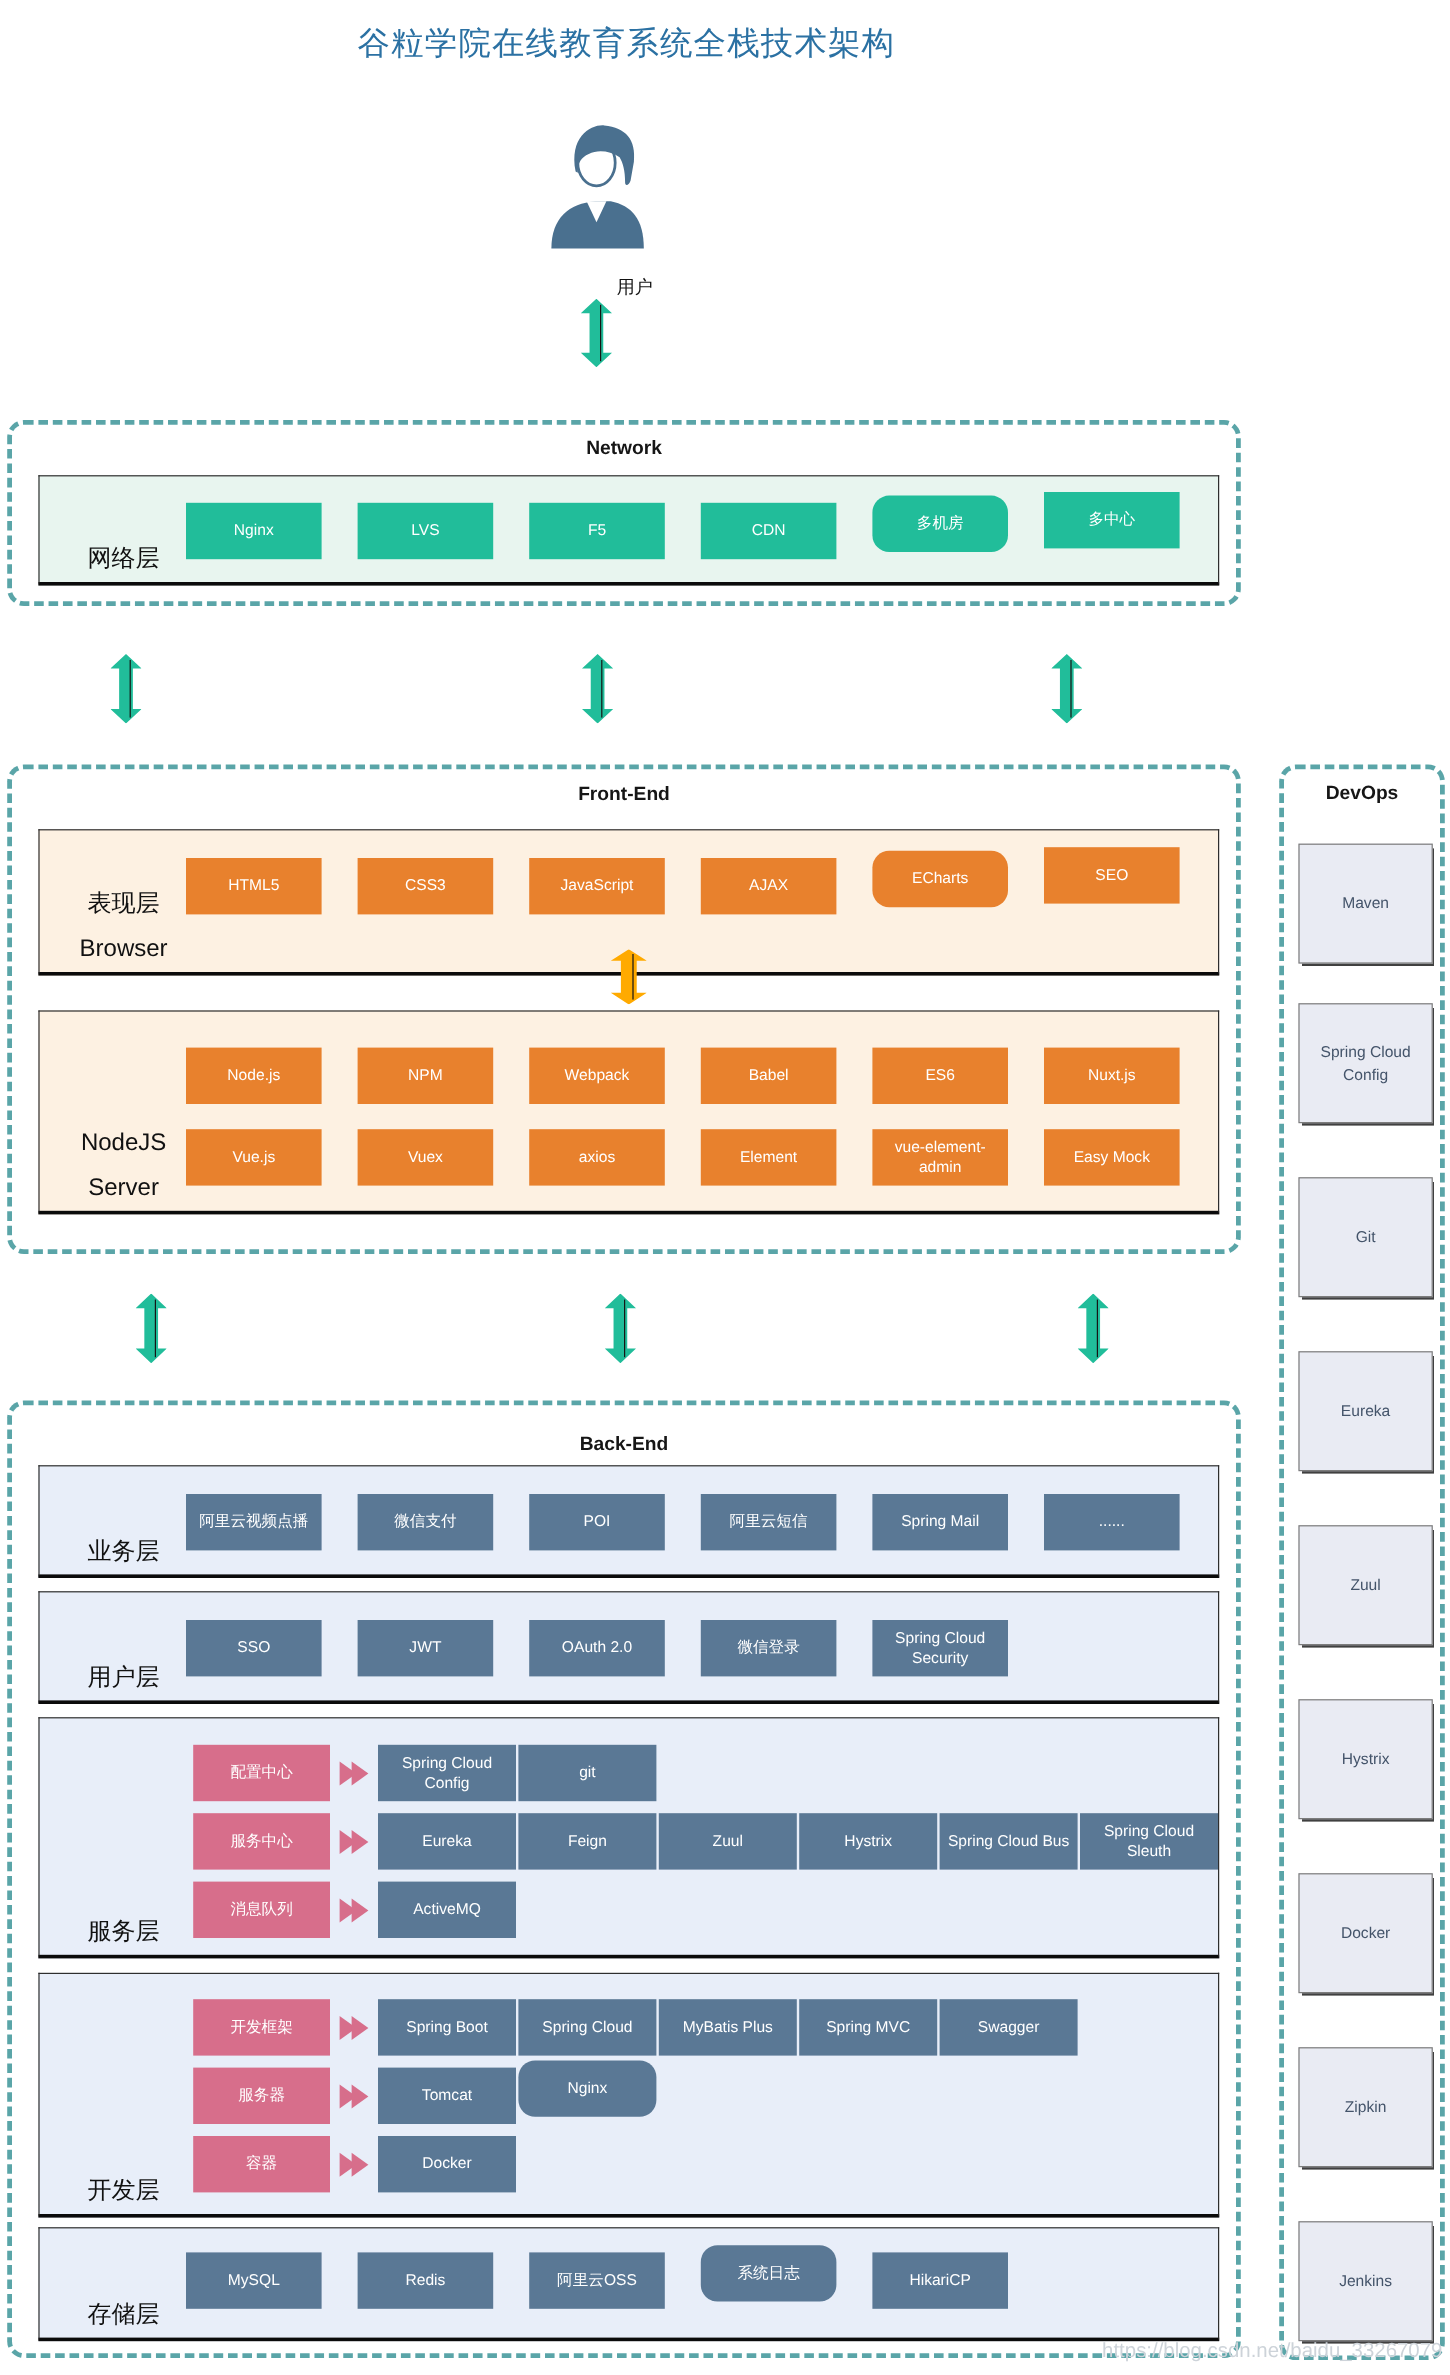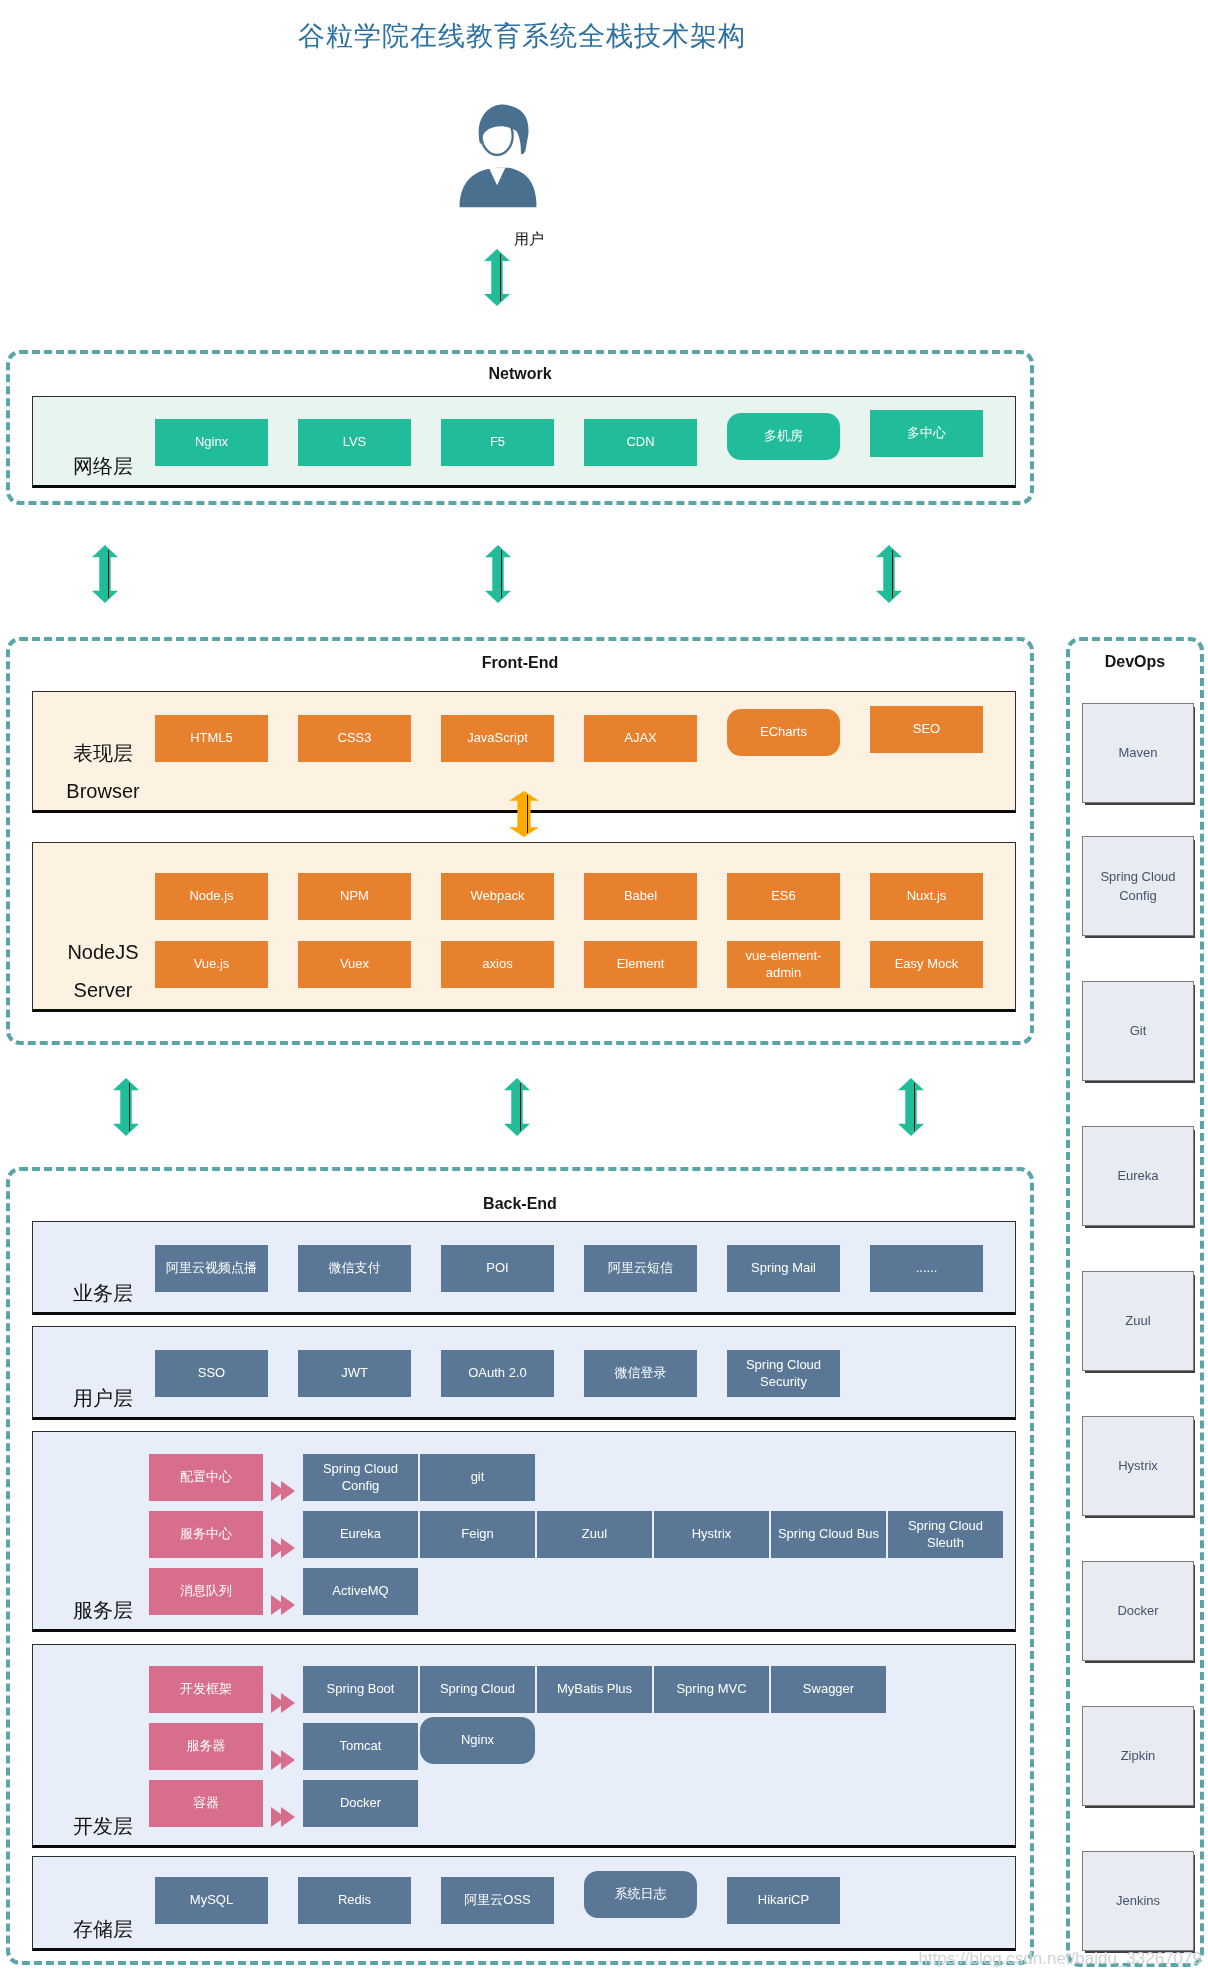--- a/index.html
+++ b/index.html
@@ -40,21 +40,21 @@
 
   .grid6{position:absolute;left:122px;display:grid;grid-template-columns:repeat(6,113px);column-gap:30px;}
 
   .box{display:flex;align-items:center;justify-content:center;text-align:center;color:#fff;
     font-size:13px;line-height:1.3;height:47px;padding:2px;box-sizing:border-box;}
   .tealbox{background:var(--teal);} .orangebox{background:var(--orange);}
   .slatebox{background:var(--slate);} .pinkbox{background:var(--pink);width:114px;}
   .up1{transform:translateY(-6px);border-radius:14px;} .up2{transform:translateY(-9px);}
 
   
-  .srow{position:absolute;left:116px;display:flex;align-items:flex-end;height:47px;}
+  .srow{position:absolute;left:128px;display:flex;align-items:center;height:47px;}
   .dbl-tri{display:flex;align-items:center;margin:0 8px;}
   .dbl-tri i{display:block;width:0;height:0;border-top:10px solid transparent;
     border-bottom:10px solid transparent;border-left:14px solid var(--pink);}
   .dbl-tri i + i{margin-left:-4px;}
   .blue-seq{display:flex;gap:2px;}
   .blue-seq .box{width:115px;}
 
   
   .devops-box{position:absolute;left:12px;width:112px;height:100px;background:var(--devops_box);
     border:1px solid #7c7c7c;box-shadow:2px 3px 0 -1px rgba(30,30,30,.85);color:var(--devops_text);

